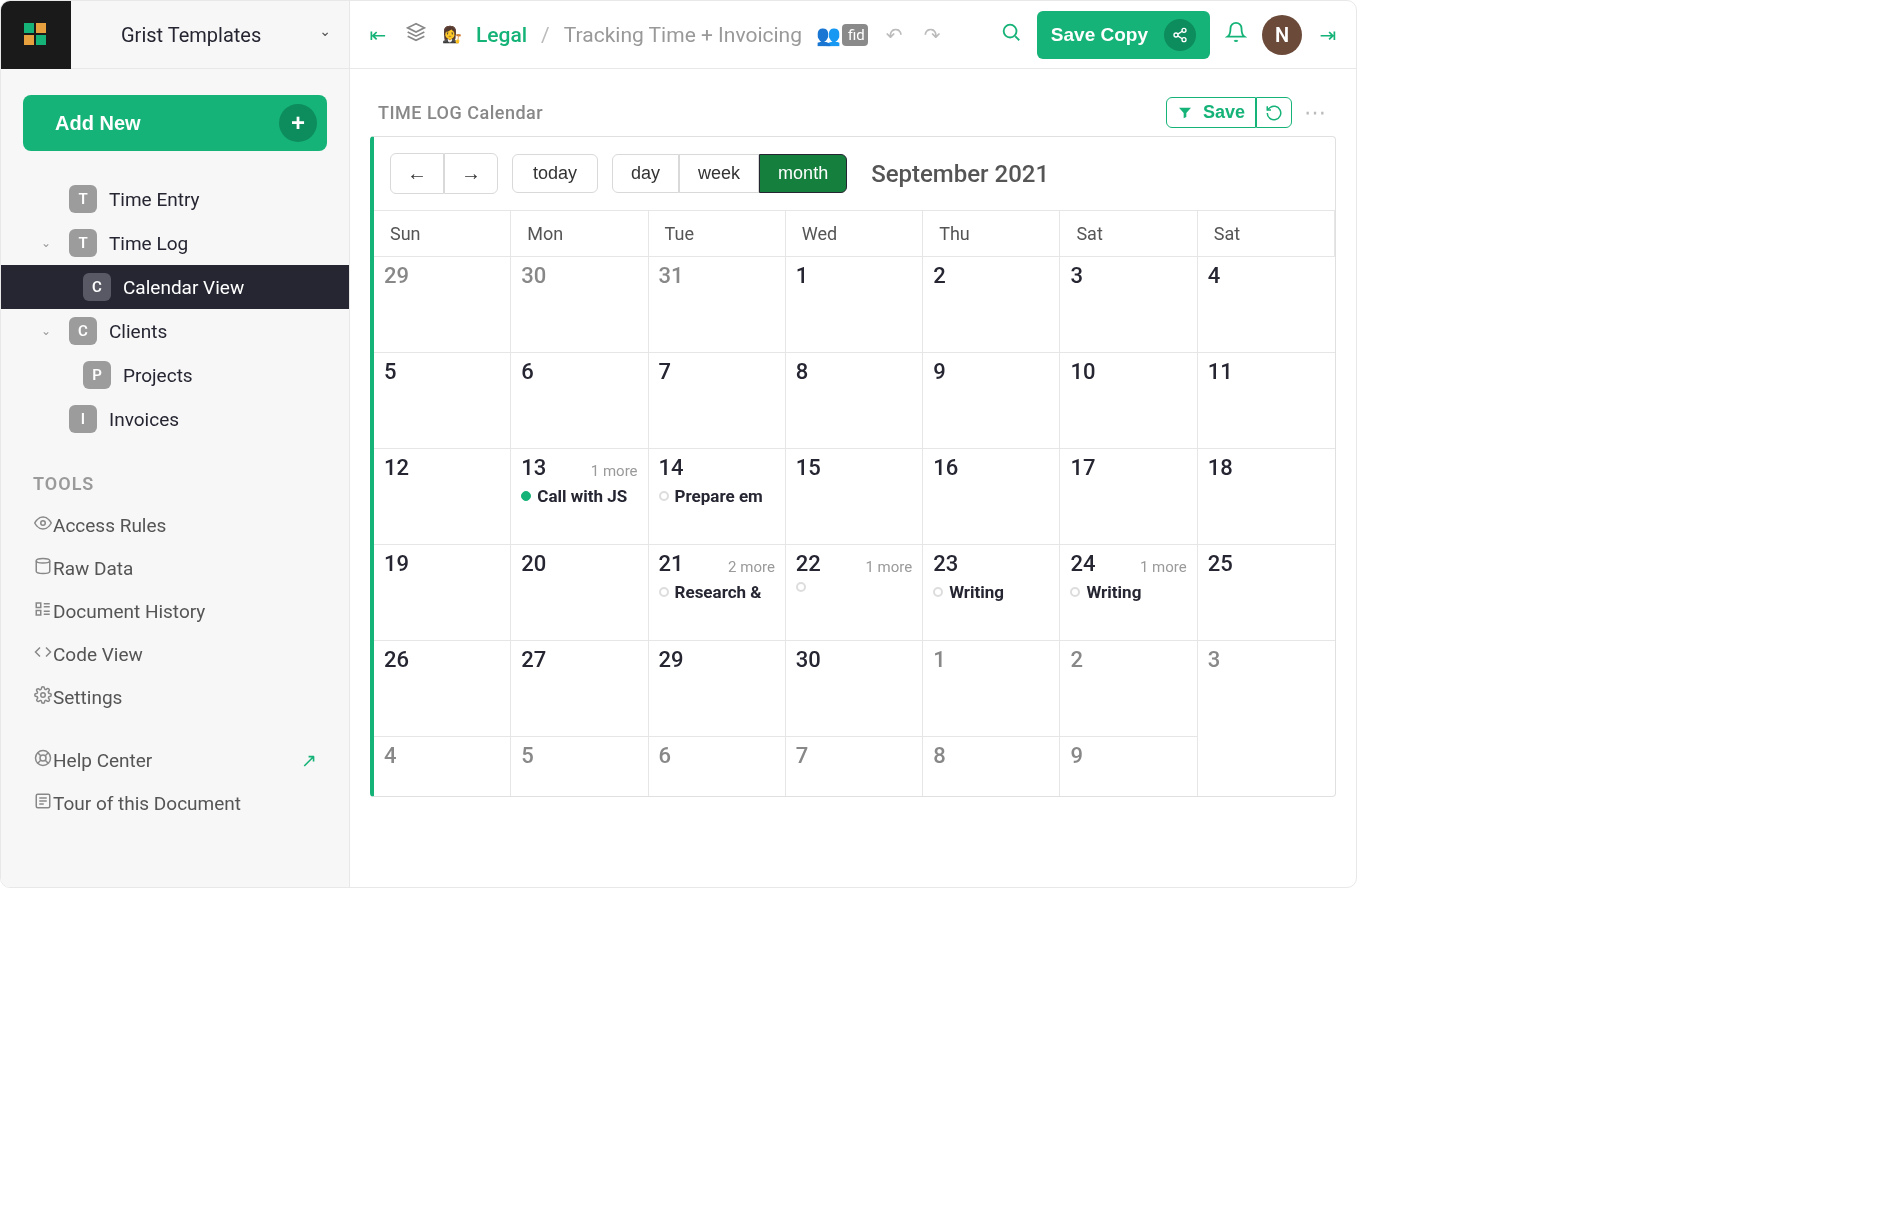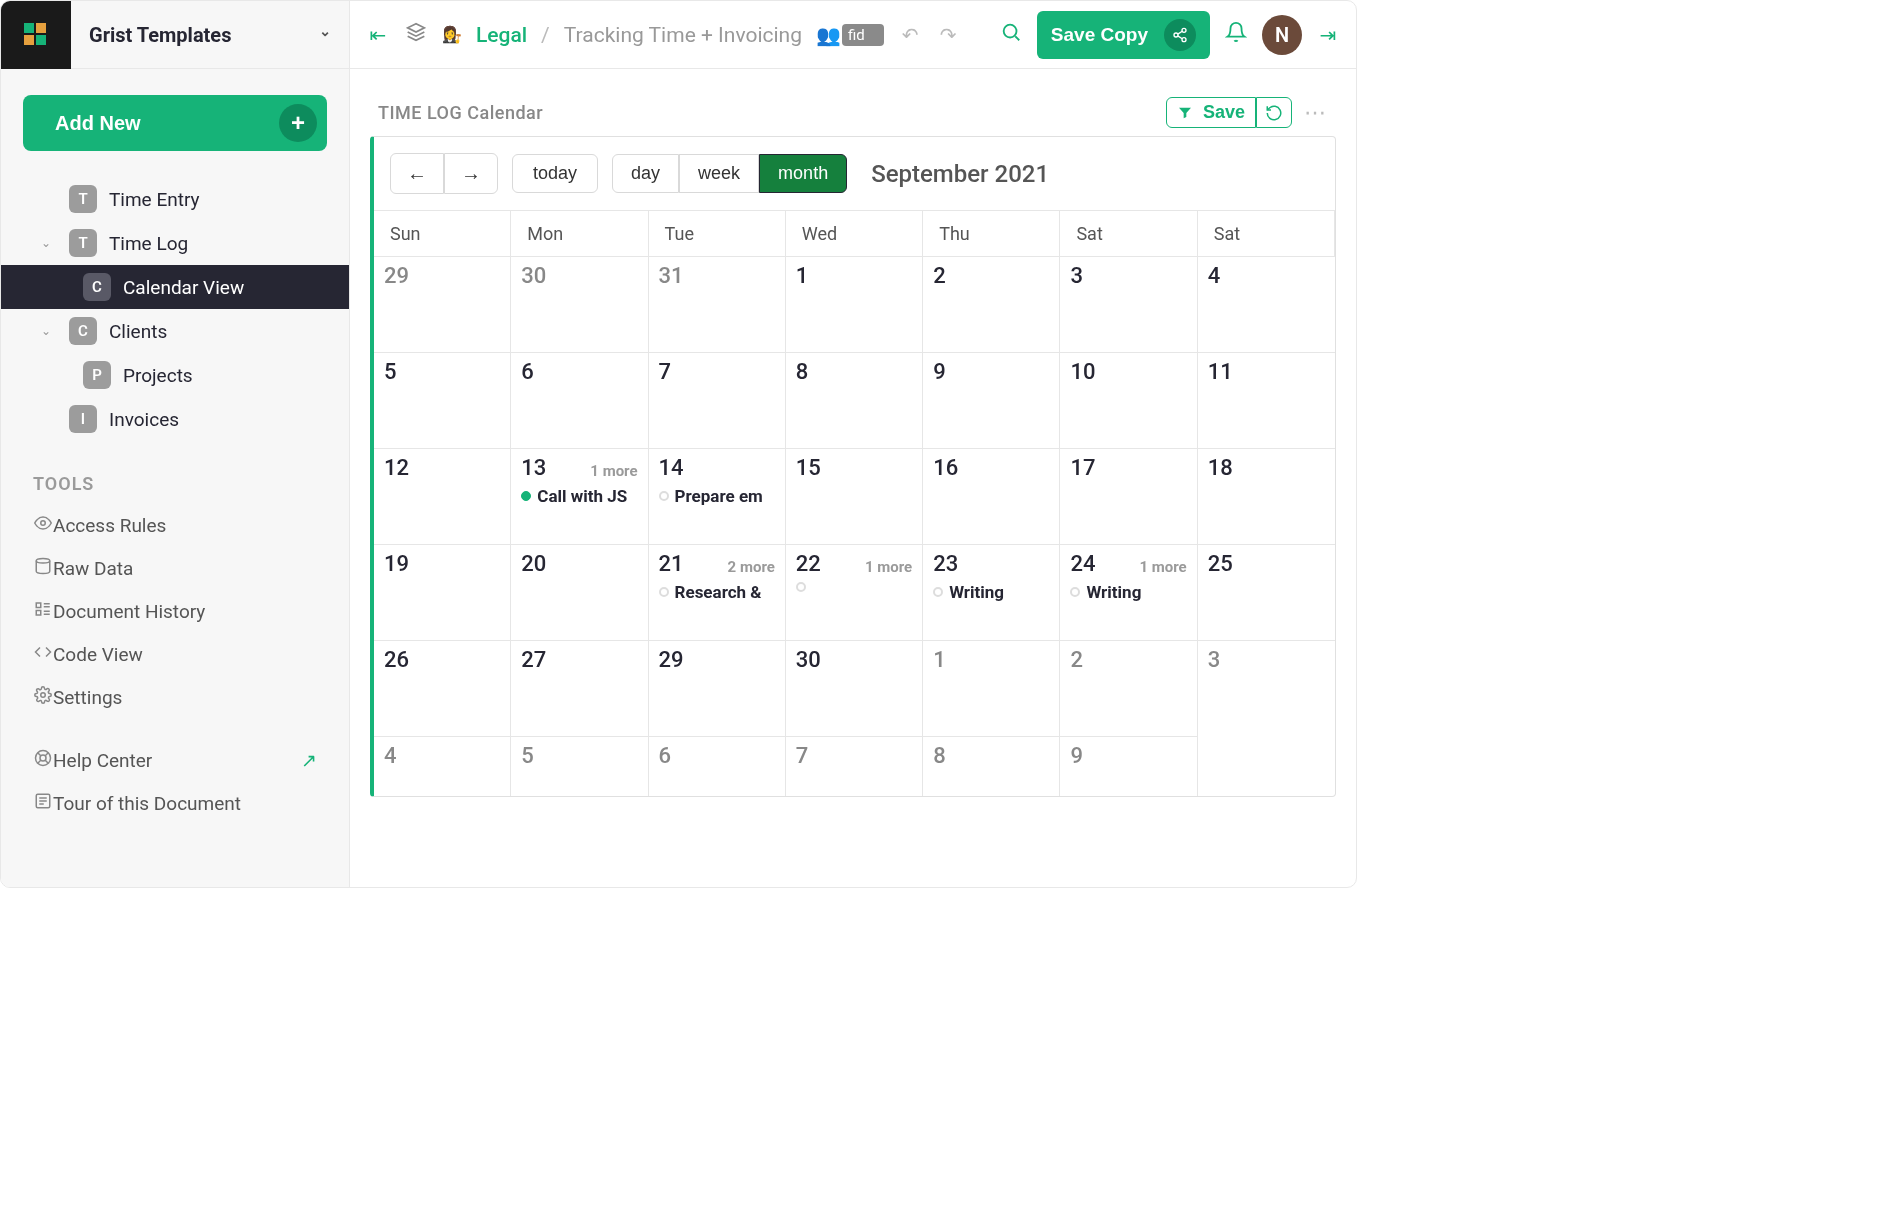--- a/index.html
+++ b/index.html
@@ -12,21 +12,21 @@
 .app { display: flex; height: 888px; width: 1357px; border: 1px solid #e8e8e8; border-radius: 10px; overflow: hidden; }
 
 
 .sidebar { width: 349px; background: #f7f7f7; border-right: 1px solid #e8e8e8; display: flex; flex-direction: column; }
 .sidebar-header { display: flex; align-items: center; height: 68px; border-bottom: 1px solid #e8e8e8; }
 .logo-block { width: 70px; height: 68px; background: #1a1a1a; display:flex; align-items:center; justify-content:center; }
 .logo { width: 24px; height: 24px; display: grid; grid-template-columns: 12px 12px; grid-template-rows: 12px 12px; gap: 0;}
 .logo div { width: 10px; height:10px; }
 .logo .a { background:#16b378; }
 .logo .b { background:#e6a03e; }
-.workspace-name { flex:1; padding: 0 18px; font-size: 20px; font-weight:700; display:flex; align-items:flex-start; justify-content:space-between; cursor:pointer; }
+.workspace-name { flex:1; padding: 0 18px; font-size: 20px; font-weight:400; display:flex; align-items:flex-start; justify-content:space-between; cursor:pointer;margin-left:32px; }
 .chev-down { font-size: 14px; color:#555; }
 
 .add-new { margin: 26px 22px 18px 22px; background:#16b378; color:#fff; border:none; border-radius: 8px; height: 56px; display:flex; align-items:center; padding: 0 10px 0 32px; font-size:20px; font-weight:700; cursor:pointer; justify-content:space-between; }
 .plus-circle { width:38px; height:38px; border-radius:50%; background:#0d8c5d; display:flex; align-items:center; justify-content:center; font-size:24px; }
 
 .nav { list-style:none; padding: 8px 0; }
 .nav-item { display:flex; align-items:center; padding: 8px 20px; font-size:19px; cursor:pointer; gap:12px; }
 .nav-item.indent { padding-left: 40px; }
 .nav-item.indent2 { padding-left: 54px; }
 .nav-item.active { background:#262633; color:#fff; }
@@ -45,21 +45,21 @@
 .tb-icon { color:#16b378; font-size:20px; width:24px; text-align:center; cursor:pointer;}
 .tb-icon.gray { color:#bbb; }
 .tb-link { color:#16b378; font-size:21px; font-weight:500; cursor:pointer; }
 .tb-sep { color:#bbb; font-size:21px; }
 .tb-doc { color:#999; font-size:21px; }
 .tb-spacer { flex:1; }
 .btn-savecopy { background:#16b378; color:#fff; border:none; padding:8px 14px; border-radius:6px; font-size:19px; font-weight:600; display:flex; align-items:center; gap:10px; cursor:pointer;}
 .share-circle { width:32px; height:32px; border-radius:50%; background:#0d8c5d; display:flex; align-items:center; justify-content:center; margin-left:6px;}
 .avatar { width:40px; height:40px; border-radius:50%; background:#6b4a3a; color:#fff; display:flex; align-items:center; justify-content:center; font-size:20px; font-weight:600; cursor:pointer;}
 .users-pill { display:flex; align-items:center; gap:2px; }
-.users-pill .badge { background:#8a8a8a; color:#fff; border-radius:4px; padding:2px 6px; font-size:15px; width:42px; overflow:hidden; }
+.users-pill .badge { background:#8a8a8a; color:#fff; border-radius:4px; padding:2px 6px; font-size:15px; width:26px; overflow:hidden; }
 
 
 .content { flex:1; padding: 28px 20px 0 20px; overflow:auto; }
 .section-head { display:flex; align-items:center; justify-content:space-between; padding: 0 8px 8px 8px;}
 .section-title { color:#888; font-size:18px; letter-spacing:0.5px; font-weight:500;}
 .head-actions { display:flex; align-items:center; gap:12px;}
 .btn-save { border:1px solid #16b378; color:#16b378; background:#fff; border-radius:6px; display:flex; align-items:center; padding:4px 10px; font-size:18px; font-weight:600; gap:10px; cursor:pointer;}
 .btn-save .sicon { display:inline-flex; }
 .dots { color:#bbb; font-size:22px; cursor:pointer; letter-spacing:2px;}
 
@@ -76,21 +76,21 @@
 .btn.seg.active { background:#15803d; color:#fff; border-color:#262633;}
 .cal-label { font-size:24px; font-weight:500; margin-left:10px; color:#555;}
 
 .cal-grid { display:grid; grid-template-columns: repeat(7, 1fr); }
 .cal-head { border-top:1px solid #e6e6e6; border-right:1px solid #e6e6e6; padding:12px 16px; font-size:18px; color:#555; }
 .cal-head:last-child { border-right:none; }
 .cal-cell { border-top:1px solid #e6e6e6; border-right:1px solid #e6e6e6; height:96px; padding:6px 10px; position:relative; font-size:22px; font-weight:500; cursor:pointer;}
 .cal-cell:nth-child(7n) { border-right:none; }
 .cal-cell.out { color:#888; }
 .day-row { display:flex; justify-content:space-between; align-items:flex-end; }
-.more { color:#9a9a9a; font-size:15px; font-weight:700; }
+.more { color:#9a9a9a; font-size:15px; font-weight:400; }
 .event { margin-top:6px; font-size:17px; font-weight:700; white-space:nowrap; overflow:hidden; display:flex; align-items:center; gap:6px;}
 .dot { width:10px; height:10px; border-radius:50%; flex-shrink:0;}
 .dot.green { background:#16b378; border:1px solid #16b378;}
 .dot.hollow { background:#fff; border:2px solid #ddd;}
 </style>
 </head>
 <body>
 
 <div class="app">
 

